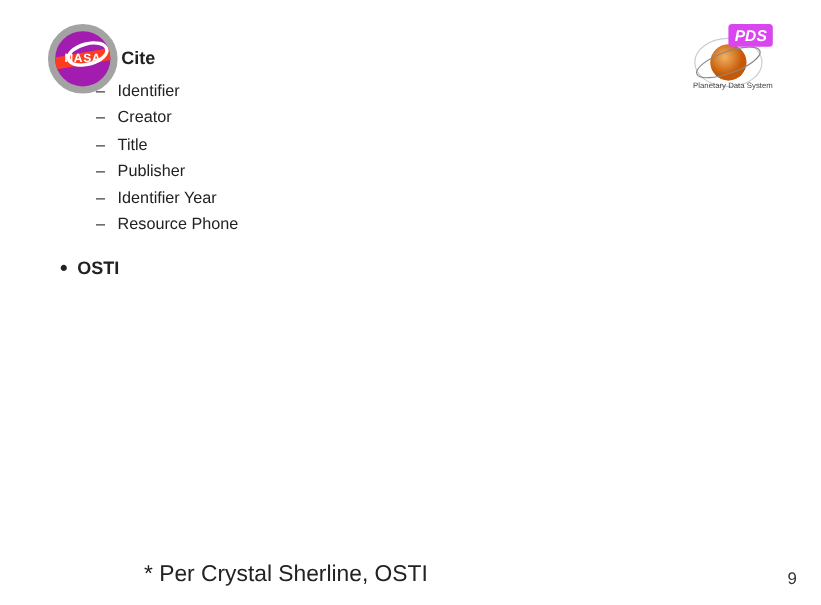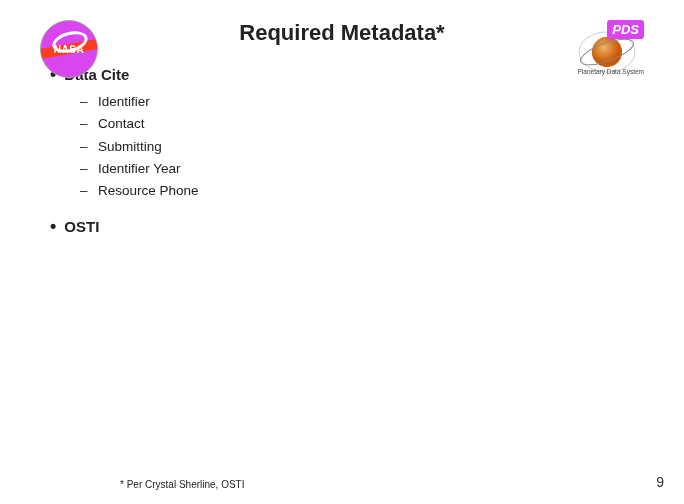--- a/index.html
+++ b/index.html
@@ -36,24 +36,24 @@
       top: 0;
       width: 60px;
       height: 60px;
     }
 
     
     .nasa-circle {
       width: 58px;
       height: 58px;
       border-radius: 50%;
-      background: #d946ef;
+      background: #a21caf;
       position: relative;
       overflow: hidden;
-      border: 1px solid #a3a3a3;
+      border: 6px solid #a3a3a3;
     }
     .nasa-circle::before {
       content: '';
       position: absolute;
       top: 50%;
       left: -10px;
       right: -10px;
       height: 10px;
       background: #fc3d21;
       transform: translateY(-50%) rotate(-10deg);
@@ -106,21 +106,21 @@
       right: 20px;
       font-size: 14px;
       color: #333;
     }
 
     
     .footer-note {
       position: absolute;
       bottom: 14px;
       left: 120px;
-      font-size: 10px;
+      font-size: 19px;
       color: #222;
     }
 
     
     .content {
       padding-left: 10px;
     }
 
     .section {
       margin-bottom: 14px;
@@ -166,21 +166,20 @@
 <div class="slide">
 
   <div class="header">
 
     <div class="nasa-logo">
       <div class="nasa-circle">
         <span class="nasa-text">NASA</span>
       </div>
     </div>
 
-    <div class="title">Required Metadata*</div>
 
     <div class="pds-logo">
       <div style="position:relative; width:70px; height:55px;">
         
         <svg width="70" height="55" viewBox="0 0 70 55">
 
           <ellipse cx="33" cy="32" rx="28" ry="20" fill="none" stroke="#ccc" stroke-width="1"></ellipse>
 
           <circle cx="33" cy="32" r="15" fill="#e07820"></circle>
           <circle cx="33" cy="32" r="15" fill="url(#planetGrad)" opacity="0.8"></circle>
@@ -204,22 +203,23 @@
 
   <div class="content">
 
     <div class="section">
       <div class="section-title">
         <span class="bullet">•</span>
         <span>Data Cite</span>
       </div>
       <ul class="items-list">
         <li>Identifier</li>
-        <li>Contact</li>
-        <li>Submitting</li>
+        <li>Creator</li>
+        <li>Title</li>
+        <li>Publisher</li>
         <li>Identifier Year</li>
         <li>Resource Phone</li>
       </ul>
     </div>
 
     <div class="section">
       <div class="section-title">
         <span class="bullet">•</span>
         <span>OSTI</span>
       </div>

